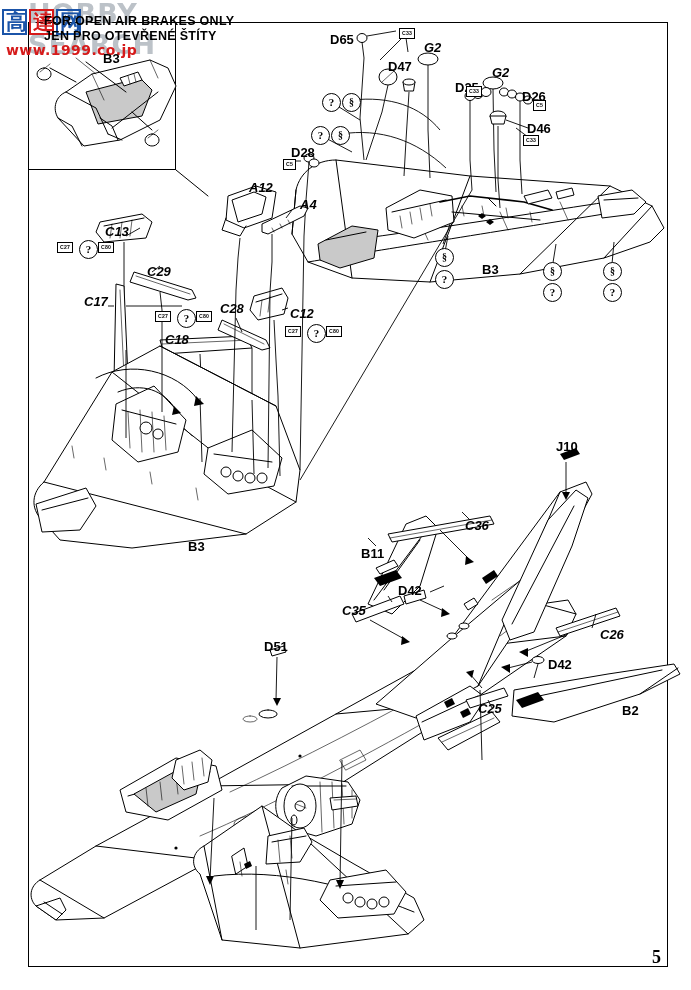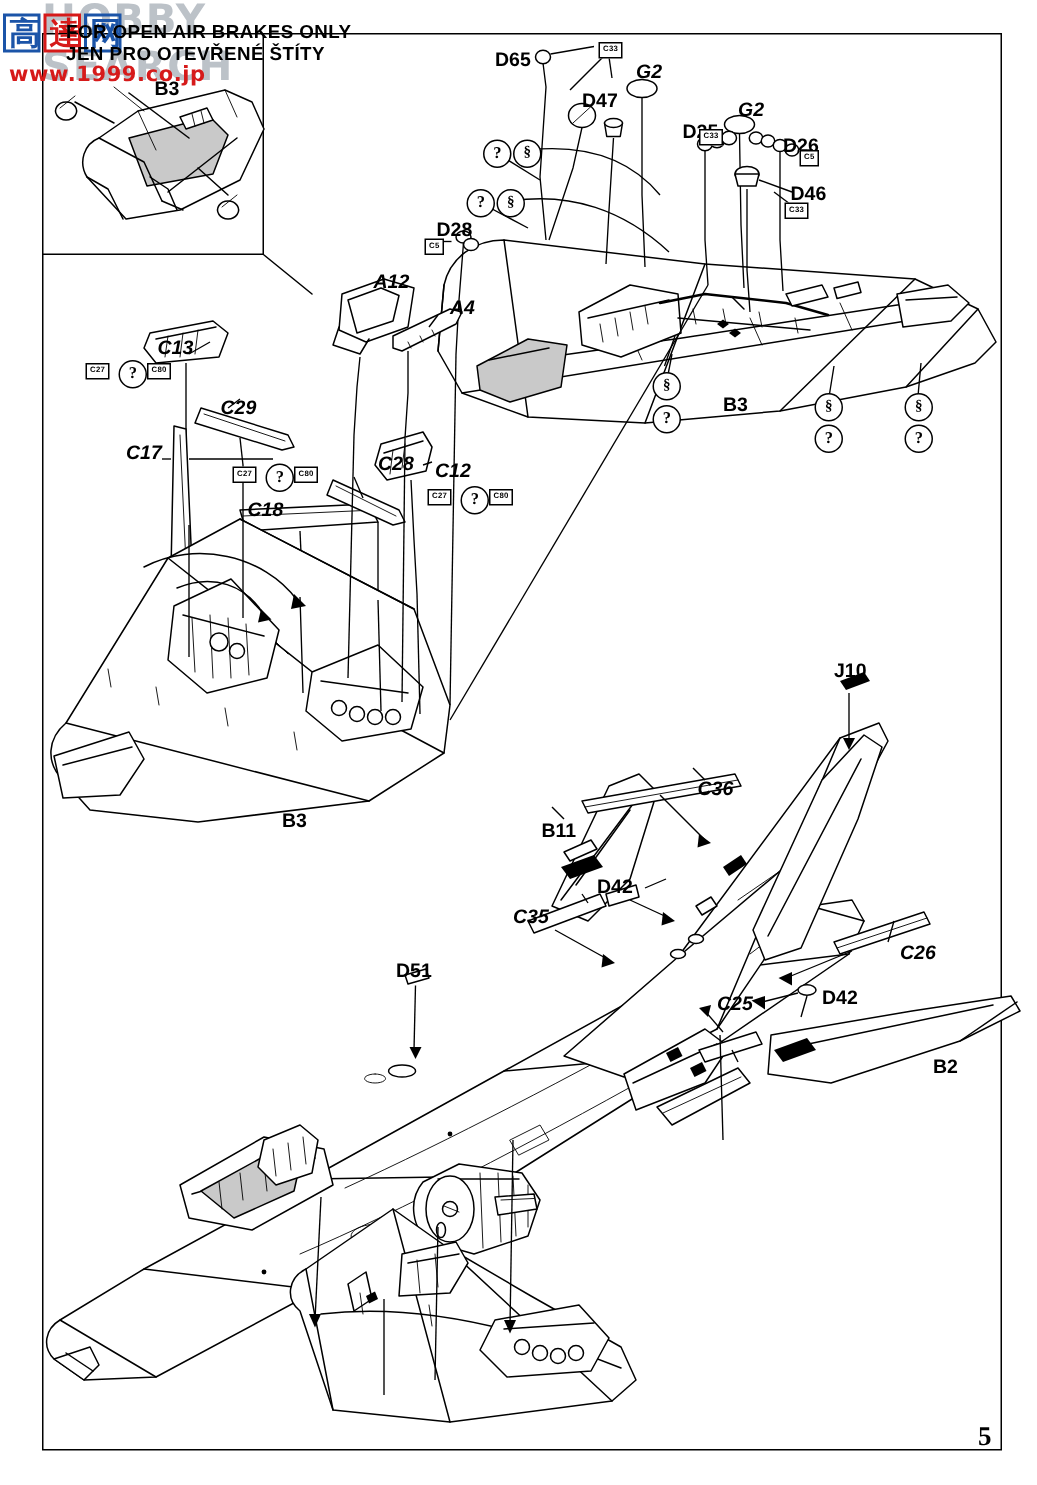--- a/index.html
+++ b/index.html
@@ -477,33 +477,33 @@
       <div class="lbl" style="left: 455px; top: 81px;">D25</div>
       <div class="lbl" style="left: 522px; top: 90px; text-align: center;">D26</div>
       <div class="lbl" style="left: 527px; top: 122px;">D46</div>
       <div class="lbl" style="left: 291px; top: 146px;">D28</div>
       <div class="lbl it" style="left: 249px; top: 181px;">A12</div>
       <div class="lbl it" style="left: 300px; top: 198px;">A4</div>
       <div class="lbl" style="left: 482px; top: 263px;">B3</div>
       <div class="lbl it" style="left: 105px; top: 205px; margin-top: 20px;">C13</div>
       <div class="lbl it" style="left: 147px; top: 265px;">C29</div>
       <div class="lbl it" style="left: 84px; top: 295px;">C17</div>
-      <div class="lbl it" style="left: 220px; top: 302px; margin-left: 32px;">C28</div>
+      <div class="lbl it" style="left: 220px; top: 302px;">C28</div>
       <div class="lbl it" style="left: 290px; top: 307px; text-align: right;">C12</div>
       <div class="lbl it" style="left: 165px; top: 333px;">C18</div>
       <div class="lbl" style="left: 188px; top: 540px;">B3</div>
       <div class="lbl" style="left: 556px; top: 440px;">J10</div>
       <div class="lbl it" style="left: 465px; top: 519px;">C36</div>
       <div class="lbl" style="left: 361px; top: 547px;">B11</div>
       <div class="lbl" style="left: 398px; top: 584px;">D42</div>
       <div class="lbl it" style="left: 342px; top: 604px;">C35</div>
       <div class="lbl it" style="left: 600px; top: 628px;">C26</div>
       <div class="lbl" style="left: 264px; top: 640px;">D51</div>
       <div class="lbl" style="left: 548px; top: 658px;">D42</div>
-      <div class="lbl it" style="left: 478px; top: 662px;">C25</div>
+      <div class="lbl it" style="left: 478px; top: 702px;">C25</div>
       <div class="lbl" style="left: 622px; top: 704px;">B2</div>
     </div>
 
   <div id="codeboxes">
       <div class="codebox" style="left: 399px; top: 28px;">C33</div>
       <div class="codebox" style="left: 466px; top: 86px;">C33</div>
       <div class="codebox" style="left: 533px; top: 100px;">C5</div>
       <div class="codebox" style="left: 523px; top: 135px;">C33</div>
       <div class="codebox" style="left: 283px; top: 159px;">C5</div>
       <div class="codebox" style="left: 57px; top: 242px;">C27</div>

